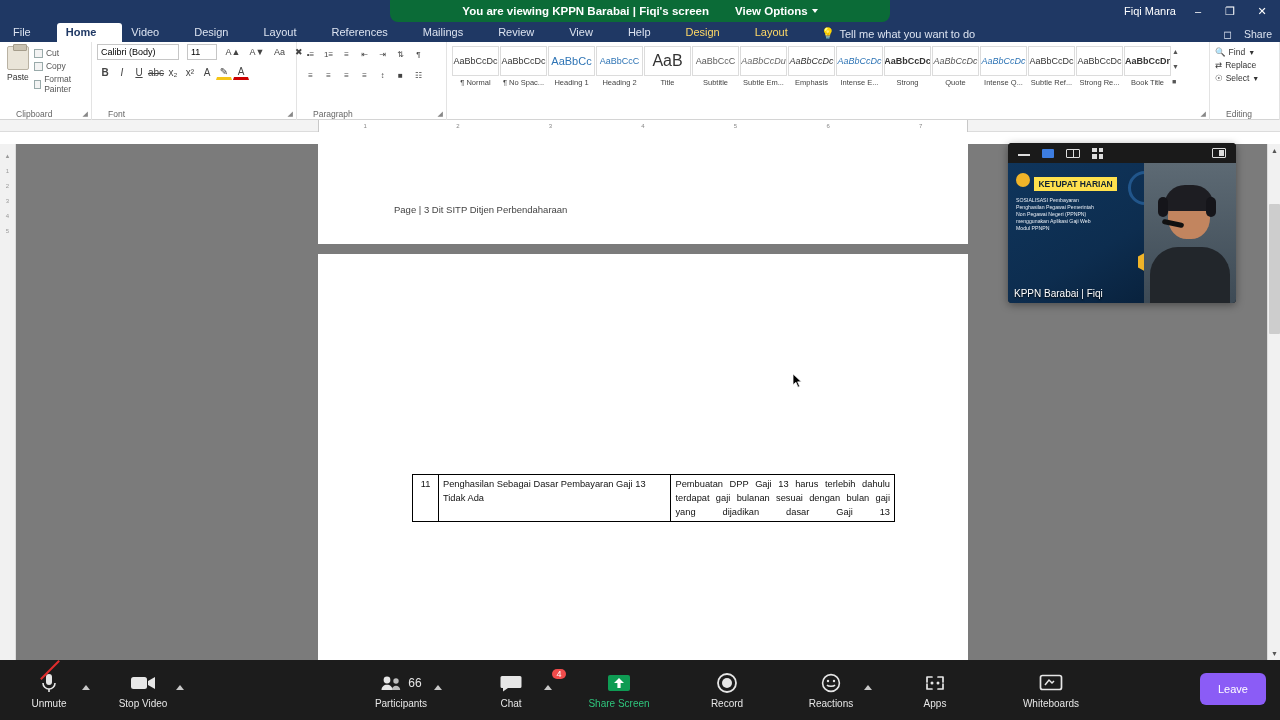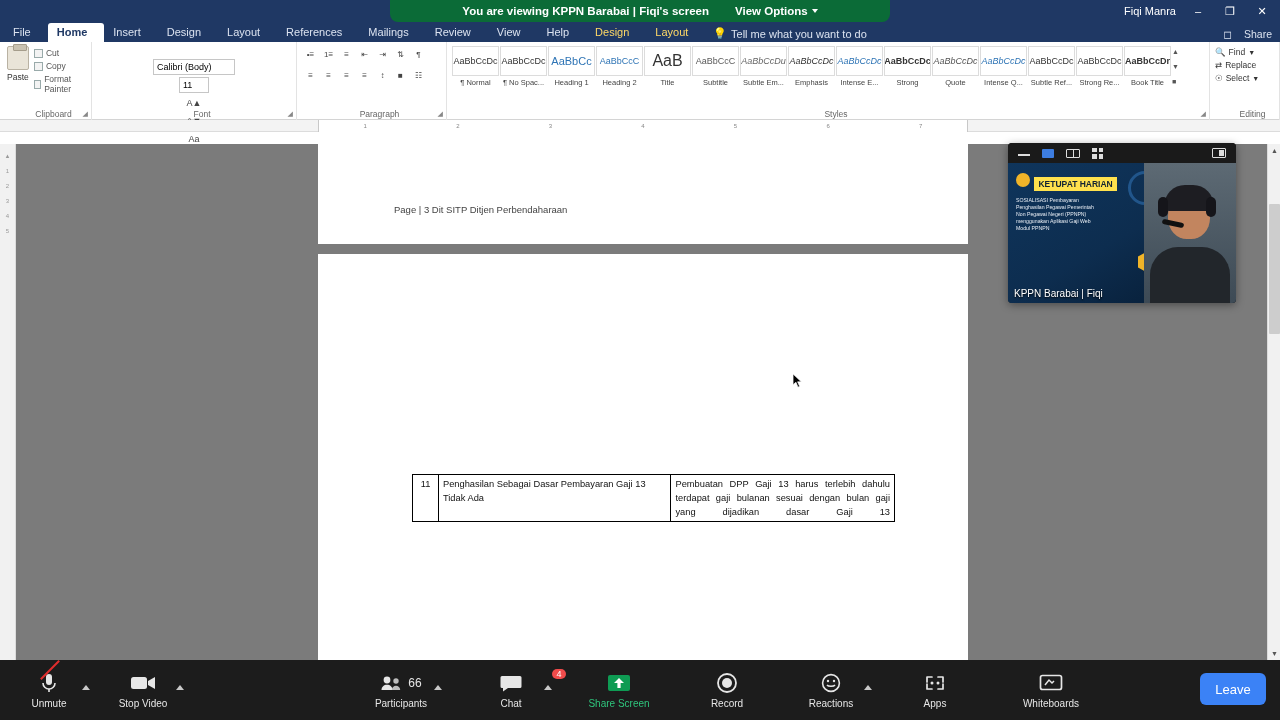--- a/index.html
+++ b/index.html
@@ -37,48 +37,48 @@
   .tb-center { flex:1; text-align:center; font-size:11px; color:#e8edf6; }
   .tb-center .ctx { display:block; font-size:9px; color:#c3cee4; line-height:10px;}
   .tb-right { display:flex; align-items:center; gap:12px; padding-right:8px; font-size:11px;}
   .win-btn { width:20px; text-align:center; cursor:default; }
 
   
   #ribbon-tabs {
     height:20px; background:#1f3864; display:flex; align-items:flex-end;
     font-size:11px; color:#dce3f0; padding-left:4px; position:relative;
   }
-  .rtab { padding:2px 17px 3px 9px; height:19px; line-height:15px;margin-top:40px; }
+  .rtab { padding:2px 26px 3px 9px; height:19px; line-height:15px;margin-top:40px; }
   .rtab.active { background:#fff; color:#1f3864; border-top-left-radius:3px; border-top-right-radius:3px; font-weight:600;}
   .rtab.ctx { color:#ffd966; }
   .tellme { color:#dce3f0; padding:2px 8px; display:flex; align-items:center; gap:4px;}
   .bulb { color:#ffd966; }
   #ribbon-tabs .tb-right2 { position:absolute; right:8px; bottom:2px; display:flex; gap:12px; font-size:10.5px; color:#dce3f0;}
 
   
   #ribbon {
     height:78px; background:#fff; border-bottom:1px solid #d4d4d4;
     display:flex; font-size:9px; color:#333; position:relative;
   }
   .grp { border-right:1px solid #e3e3e3; padding:2px 5px 0 5px; position:relative; height:78px;}
-  .grp-label { position:absolute; bottom:1px; width:100%; left:8px; text-align:center; font-size:8.5px; color:#666;}
+  .grp-label { position:absolute; bottom:1px; width:100%; left:16px; text-align:left; font-size:8.5px; color:#666;}
   .grp-dialog { position:absolute; bottom:2px; right:3px; font-size:7px; color:#888;}
 
   
   .clip { display:flex; gap:3px; }
   .paste-btn { width:34px; text-align:center; }
   .paste-ico { width:22px;height:24px;margin:2px auto 0; background:#e9e4d8; border:1px solid #b9b2a3; border-radius:2px; position:relative;}
   .paste-ico:after{content:"";position:absolute;left:5px;top:-3px;width:12px;height:5px;background:#c9c2b1;border:1px solid #a59d8c;border-radius:1px;}
   .clip-items { display:flex; flex-direction:column; gap:3px; padding-top:4px; font-size:8.5px; color:#555;}
   .clip-items div { display:flex; gap:3px; align-items:center;}
   .mini { width:9px;height:9px;border:1px solid #9aa; display:inline-block; background:#f3f3f3;}
 
   
   .fontgrp { width:205px; }
-  .fontrow1 { display:flex; gap:2px; align-items:center; margin-top:15px;flex-direction:column;}
+  .fontrow1 { display:flex; gap:8px; align-items:center; margin-top:0;}
   .fontbox { width:82px;height:16px;border:1px solid #c6c6c6;font-size:9px;padding:1px 3px; background:#fff;}
   .sizebox { width:30px;height:16px;border:1px solid #c6c6c6;font-size:9px;padding:1px 3px; background:#fff;}
   .ibtn { width:16px;height:16px;border:1px solid transparent;display:inline-flex;align-items:center;justify-content:center;font-size:9px;color:#444;}
   .fontrow2 { display:flex; gap:1px; align-items:center; margin-top:4px;}
   .fontrow2 .ibtn { font-size:10px; }
 
   
   .paragrp { width:150px; }
   .prow { display:flex; gap:1px; margin-top:2px; }
   .pbtn { width:17px;height:16px;display:inline-flex;align-items:center;justify-content:center;font-size:8px;color:#444;border:1px solid transparent;}
@@ -166,22 +166,22 @@
   #person .hp1 { position:absolute; left:14px; top:34px; width:10px;height:20px;border-radius:5px;background:#15151a;}
   #person .hp2 { position:absolute; left:62px; top:34px; width:10px;height:20px;border-radius:5px;background:#15151a;}
   #video-name { position:absolute; left:6px; bottom:4px; color:#fff; font-size:10px; text-shadow:0 1px 2px #000;}
 
   
   #zoom-bar { position:absolute; left:0; bottom:0; width:1280px; height:60px; background:#1c1c1c; display:flex; align-items:center; z-index:50;}
   .zitem { color:#e6e6e6; font-size:11.5px; text-align:center; position:relative; display:flex; flex-direction:column; align-items:center; gap:3px; width:86px;}
   .zitem .lbl { font-size:10px; }
   .zicon { height:24px; display:flex; align-items:center; justify-content:center;}
   .zcaret { position:absolute; right:2px; top:14px; width:0;height:0;border-left:4px solid transparent;border-right:4px solid transparent;border-bottom:5px solid #c9c9c9;}
-  #leave-btn { position:absolute; right:14px; top:13px; width:66px;height:32px;border-radius:6px;background:#3b82f6;color:#fff;
-     display:flex;align-items:center;justify-content:center;font-size:13px;}
+  #leave-btn { position:absolute; right:14px; top:13px; width:66px;height:32px;border-radius:6px;background:#8b5cf6;color:#fff;
+     display:flex;align-items:center;justify-content:center;font-size:11px;}
   .badge { position:absolute; left:52px; top:-2px; background:#f04b4b; color:#fff; font-size:9px; border-radius:8px; padding:0 4px; min-width:14px; text-align:center;}
   .muted-ico { position:relative; }
   .muted-ico .slash { position:absolute; left:-2px; top:-2px; width:26px; height:2px; background:#e02d2d; transform:rotate(-45deg); transform-origin:center;}
 </style>
 </head>
 <body>
 
 <div id="word-window">
 
   <div id="word-titlebar">
@@ -193,21 +193,21 @@
       <span>Fiqi Manra</span>
       <span class="win-btn">–</span>
       <span class="win-btn">❐</span>
       <span class="win-btn">✕</span>
     </div>
   </div>
 
   <div id="ribbon-tabs">
     <div class="rtab">File</div>
     <div class="rtab active">Home</div>
-    <div class="rtab">Insert</div>
+    <div class="rtab">Video</div>
     <div class="rtab">Design</div>
     <div class="rtab">Layout</div>
     <div class="rtab">References</div>
     <div class="rtab">Mailings</div>
     <div class="rtab">Review</div>
     <div class="rtab">View</div>
     <div class="rtab">Help</div>
     <div class="rtab ctx">Design</div>
     <div class="rtab ctx">Layout</div>
     <div class="tellme">
@@ -355,21 +355,20 @@
         <div class="style-item">
             <div class="style-prev" style="font-weight:bold;">AaBbCcDr</div>
             <div class="style-name">Book Title</div>
           </div>
         <div class="gal-arrows">
           <span>▲</span>
           <span>▼</span>
           <span>■</span>
         </div>
       </div>
-      <div class="grp-label">Styles</div>
       <div class="grp-dialog">◢</div>
     </div>
 
     <div class="grp editgrp">
       <div class="editrow">
           <span>🔍</span>
           <span>Find</span>
           <span style="font-size:7px;">▼</span>
         </div>
       <div class="editrow">

